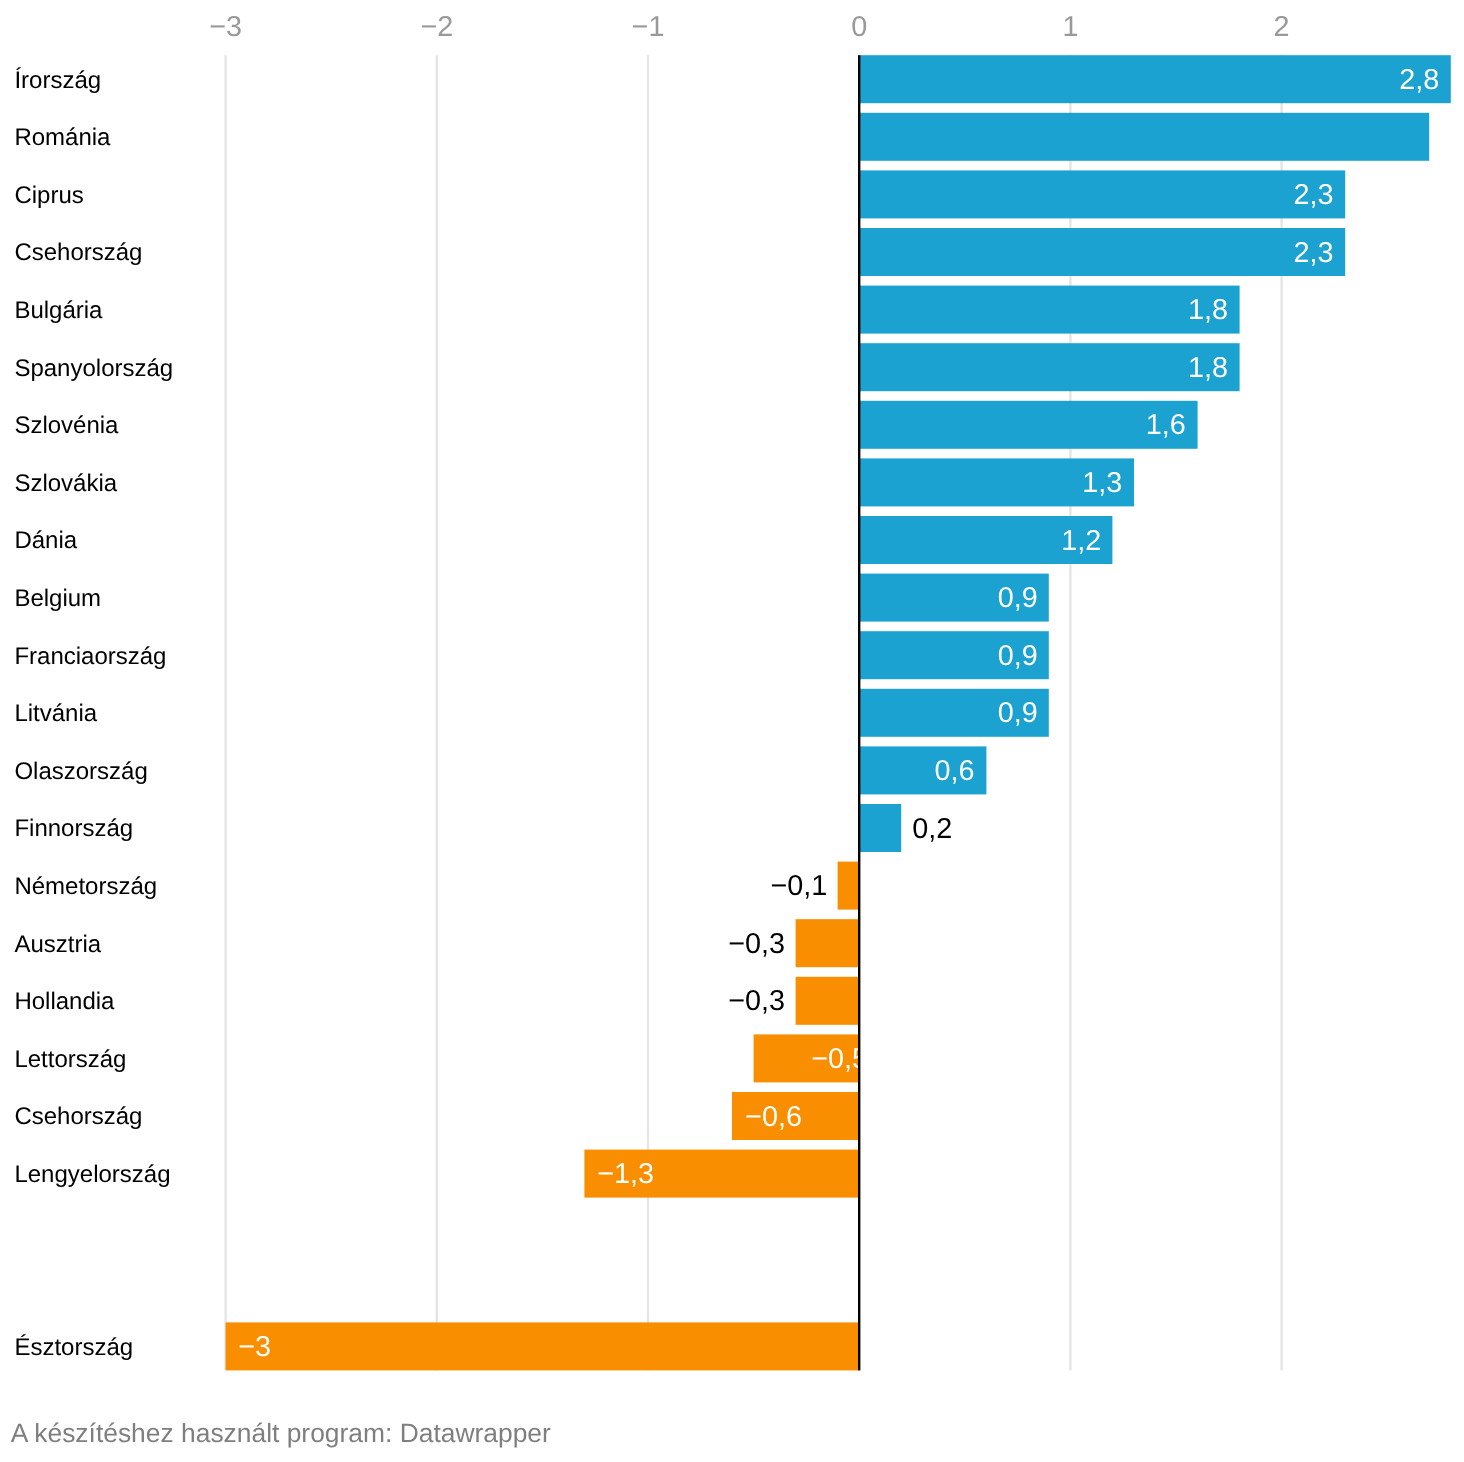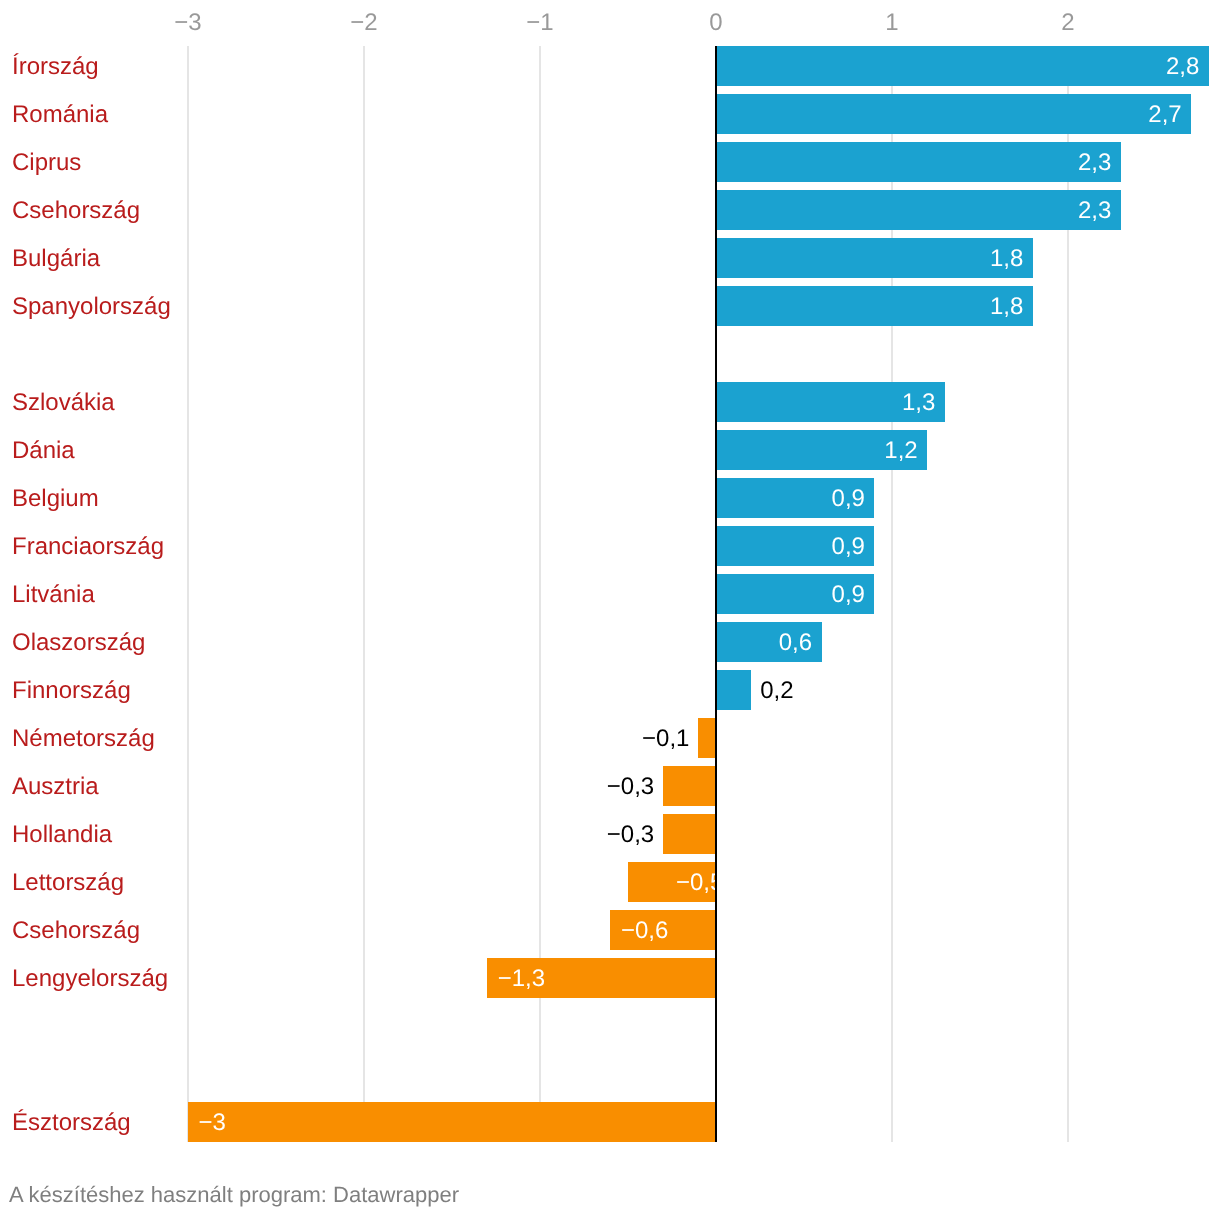--- a/index.html
+++ b/index.html
@@ -73,22 +73,22 @@
     left: 0;
     width: 1220px;
     height: 40px;
   }
   .row-label {
     position: absolute;
     left: 12px;
     top: 0;
     height: 40px;
     line-height: 42px;
-    font-size: 24px;
-    color: #b91c1c;
+    font-size: 20px;
+    color: #000000;
     white-space: nowrap;
   }
   .bar {
     position: absolute;
     top: 0;
     height: 40px;
   }
   .val {
     position: absolute;
     top: 0;
@@ -135,21 +135,21 @@
 
   <div class="plot">
     <div class="row" style="top: 0px;">
       <div class="row-label">Írország</div>
       <div class="bar" style="background: rgb(27, 162, 208); width: 492.8px; left: 716px;"></div>
       <div class="val inside" style="right: 20.7px;">2,8</div>
     </div>
     <div class="row" style="top: 48px;">
       <div class="row-label">Románia</div>
       <div class="bar" style="background: rgb(27, 162, 208); width: 475.2px; left: 716px;"></div>
-      <div class="val inside" style="right: 38.3px;">2,7</div>
+      <div class="val inside" style="right: 38.3px; margin-top: 32px;">2,7</div>
     </div>
     <div class="row" style="top: 96px;">
       <div class="row-label">Ciprus</div>
       <div class="bar" style="background: rgb(27, 162, 208); width: 404.8px; left: 716px;"></div>
       <div class="val inside" style="right: 108.7px;">2,3</div>
     </div>
     <div class="row" style="top: 144px;">
       <div class="row-label">Csehország</div>
       <div class="bar" style="background: rgb(27, 162, 208); width: 404.8px; left: 716px;"></div>
       <div class="val inside" style="right: 108.7px;">2,3</div>
@@ -157,20 +157,25 @@
     <div class="row" style="top: 192px;">
       <div class="row-label">Bulgária</div>
       <div class="bar" style="background: rgb(27, 162, 208); width: 316.8px; left: 716px;"></div>
       <div class="val inside" style="right: 196.7px;">1,8</div>
     </div>
     <div class="row" style="top: 240px;">
       <div class="row-label">Spanyolország</div>
       <div class="bar" style="background: rgb(27, 162, 208); width: 316.8px; left: 716px;"></div>
       <div class="val inside" style="right: 196.7px;">1,8</div>
     </div>
+    <div class="row" style="top: 288px;">
+      <div class="row-label">Szlovénia</div>
+      <div class="bar" style="background: rgb(27, 162, 208); width: 281.6px; left: 716px;"></div>
+      <div class="val inside" style="right: 231.9px;">1,6</div>
+    </div>
     <div class="row" style="top: 336px;">
       <div class="row-label">Szlovákia</div>
       <div class="bar" style="background: rgb(27, 162, 208); width: 228.8px; left: 716px;"></div>
       <div class="val inside" style="right: 284.7px;">1,3</div>
     </div>
     <div class="row" style="top: 384px;">
       <div class="row-label">Dánia</div>
       <div class="bar" style="background: rgb(27, 162, 208); width: 211.2px; left: 716px;"></div>
       <div class="val inside" style="right: 302.3px;">1,2</div>
     </div>

